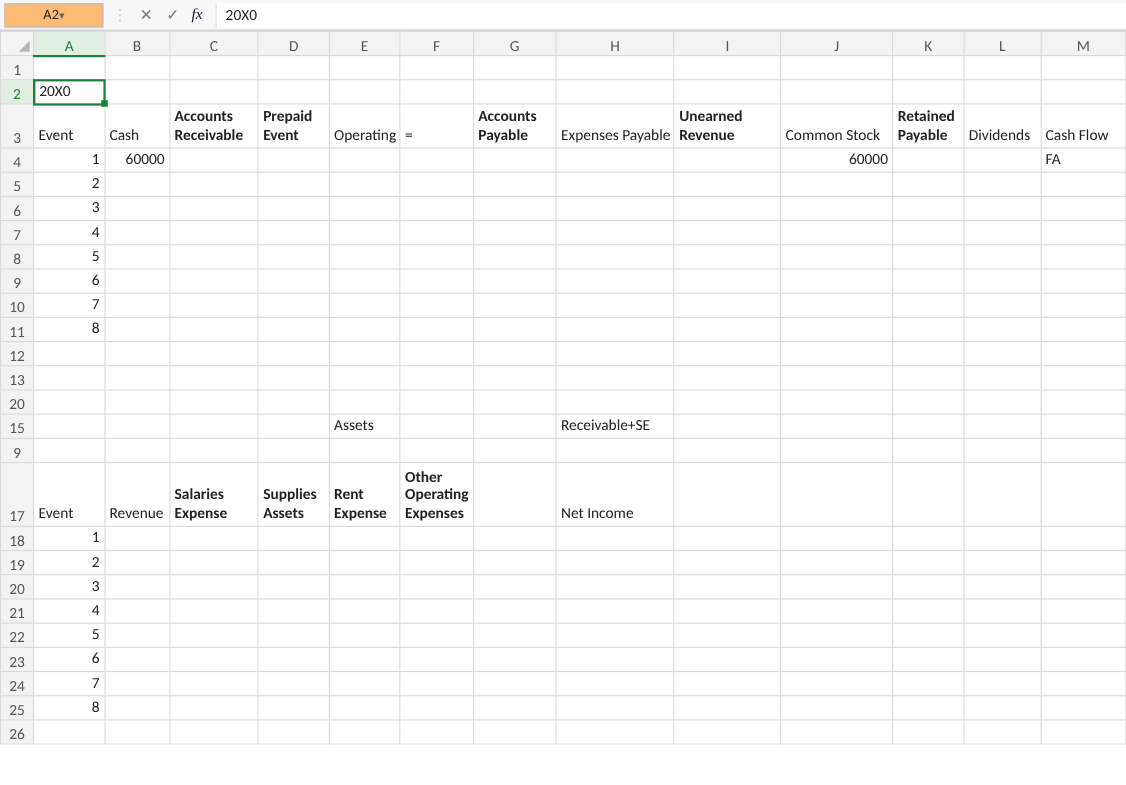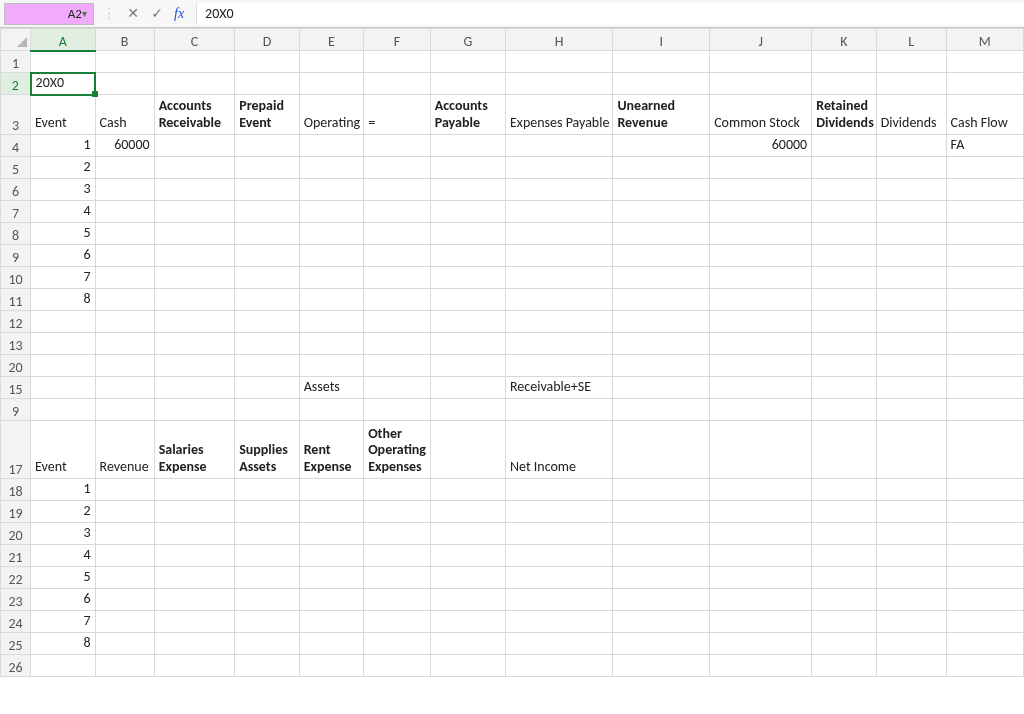--- a/index.html
+++ b/index.html
@@ -15,39 +15,39 @@
     display: flex;
     align-items: center;
     height: 28px;
     border-bottom: 1px solid #c8c8c8;
     background: #f7f7f7;
   }
   .name-box {
     width: 90px;
     height: 22px;
     margin-left: 4px;
-    background: #f0abfc;
+    background: #fdba74;
     border: 1px solid #bdbdbd;
     display: flex;
     align-items: center;
     padding: 0 6px;
     font-size: 13px;
-    justify-content: flex-end;
+    justify-content: center;
   }
   .name-box .dd { font-size: 10px; color: #666; }
   .fx-group {
     display: flex;
     align-items: center;
     margin-left: 8px;
     gap: 10px;
     color: #777;
   }
   .fx-group .sep { color: #ccc; }
   .fx-group .btn { display:inline-block; width:14px; text-align:center; font-size:14px; }
-  .fx-group .fx { font-style: italic; font-family: 'Times New Roman', serif; color:#1d4ed8; }
+  .fx-group .fx { font-style: italic; font-family: 'Times New Roman', serif; color:#0f172a; }
   .formula-input {
     flex: 1;
     height: 22px;
     margin-left: 12px;
     background: #fff;
     border-left: 1px solid #ddd;
     display: flex;
     align-items: center;
     padding: 0 8px;
     font-size: 14px;
@@ -283,21 +283,21 @@
           <td>
             <div class="inner">Expenses Payable</div>
           </td>
           <td class="multiline">
             <div class="inner">Unearned Revenue</div>
           </td>
           <td>
             <div class="inner">Common Stock</div>
           </td>
           <td class="multiline">
-            <div class="inner">Retained Dividends</div>
+            <div class="inner">Retained Payable</div>
           </td>
           <td>
             <div class="inner">Dividends</div>
           </td>
           <td>
             <div class="inner">Cash Flow</div>
           </td>
         </tr>
         <tr>
           <th class="rowhdr">4</th>

